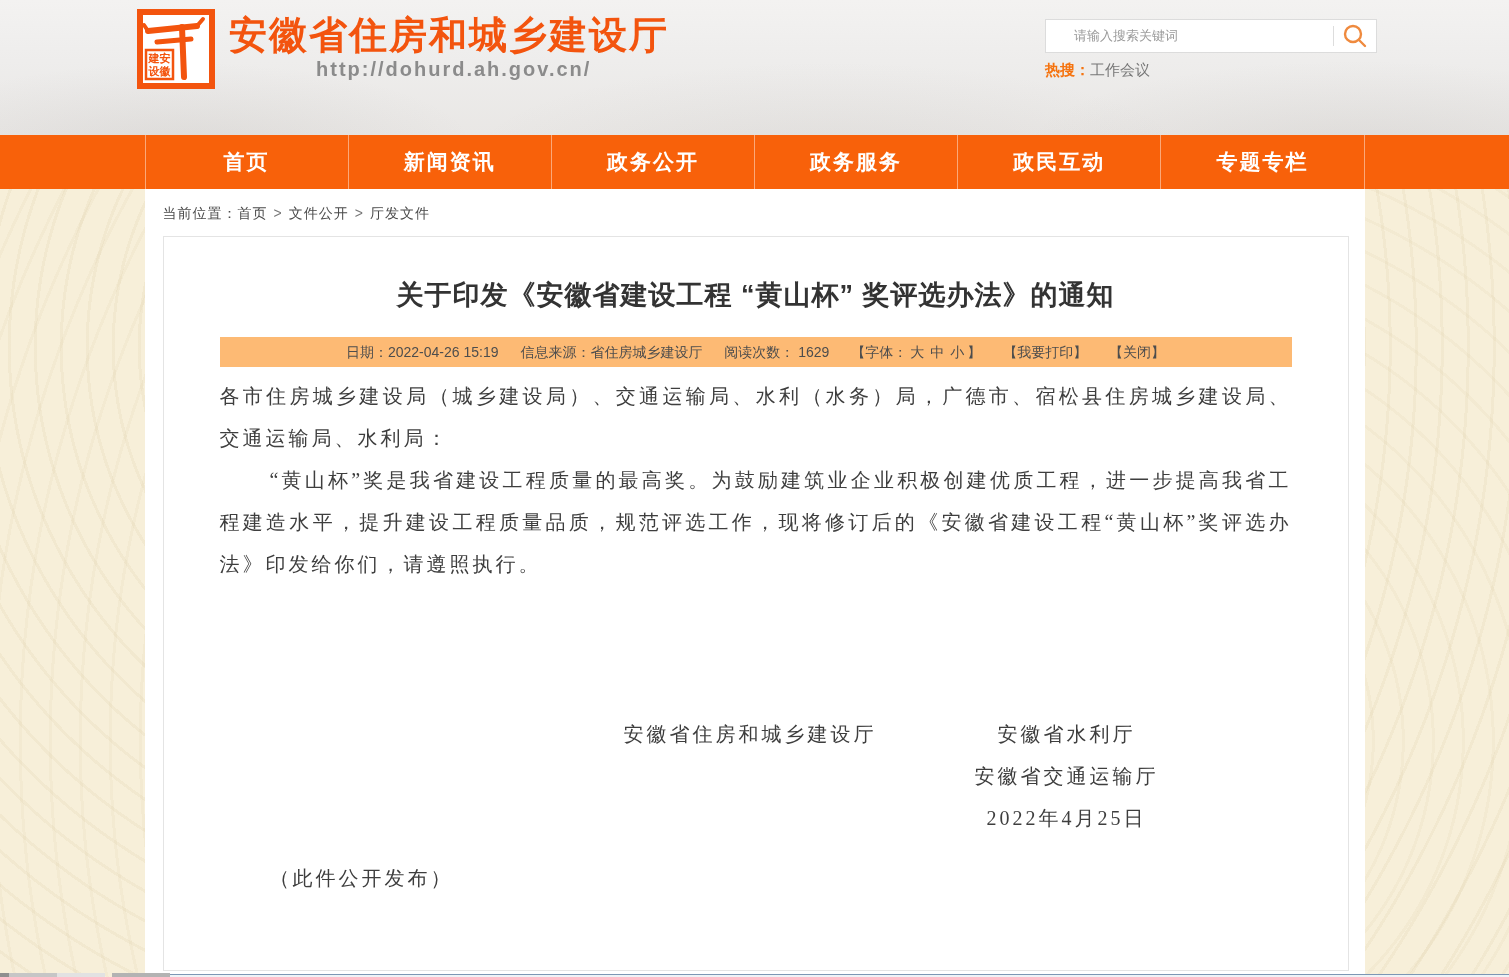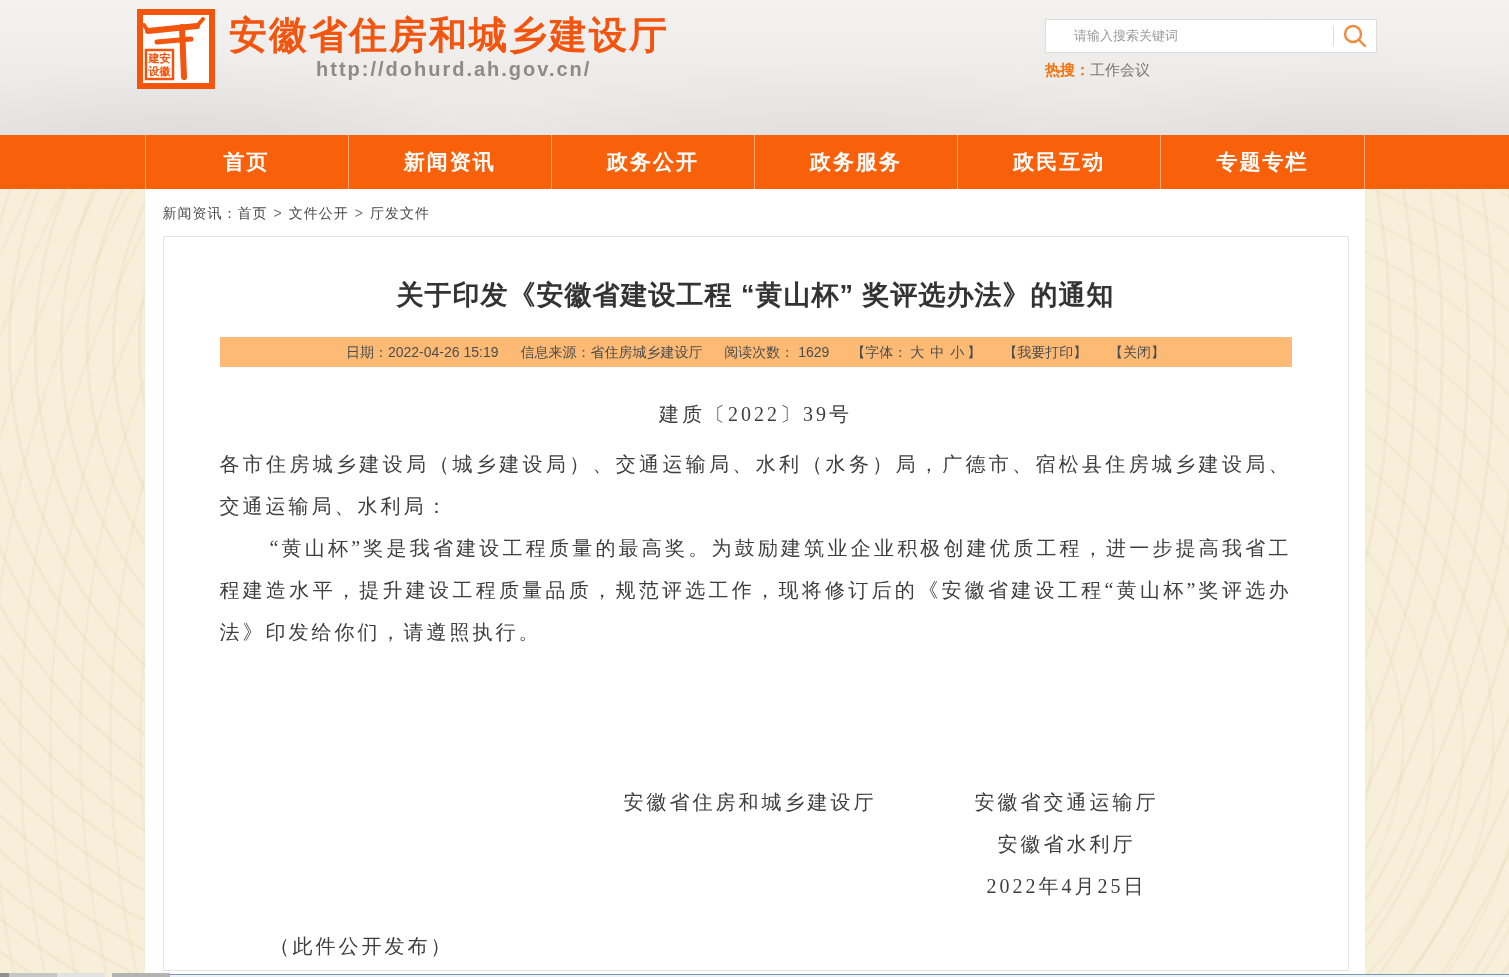--- a/index.html
+++ b/index.html
@@ -124,47 +124,46 @@
       <div class="nav-item">政务服务</div>
       <div class="nav-item">政民互动</div>
       <div class="nav-item">专题专栏</div>
     </div>
   </div>
 
   <div class="content-bg">
     <div class="white-band">
 
       <div class="breadcrumb">
-        <span>新闻资讯：</span><span class="bc-link">首页</span><span class="bc-sep">&gt;</span><span class="bc-link">文件公开</span><span class="bc-sep">&gt;</span><span class="bc-link">厅发文件</span>
+        <span>当前位置：</span><span class="bc-link">首页</span><span class="bc-sep">&gt;</span><span class="bc-link">文件公开</span><span class="bc-sep">&gt;</span><span class="bc-link">厅发文件</span>
       </div>
 
       <div class="card">
         <div class="article-title">关于印发《安徽省建设工程 “黄山杯” 奖评选办法》的通知</div>
 
         <div class="meta-bar">
           <span class="m"><span>日期：</span><span>2022-04-26 15:19</span></span>
           <span class="m"><span>信息来源：</span><span>省住房城乡建设厅</span></span>
           <span class="m"><span>阅读次数：</span>&nbsp;<span>1629</span></span>
           <span class="m"><span>【字体：</span><span class="fs">大</span><span class="fs">中</span><span class="fs">小</span><span>】</span></span>
           <span class="m m-click">【我要打印】</span>
           <span class="m m-click">【关闭】</span>
         </div>
 
         <div class="doc-body">
-          <div class="doc-number">建质〔2022〕39号</div>
           <p class="p1">各市住房城乡建设局（城乡建设局）、交通运输局、水利（水务）局，广德市、宿松县住房城乡建设局、交通运输局、水利局：</p>
           <p class="p2">“黄山杯”奖是我省建设工程质量的最高奖。为鼓励建筑业企业积极创建优质工程，进一步提高我省工程建造水平，提升建设工程质量品质，规范评选工作，现将修订后的《安徽省建设工程“黄山杯”奖评选办法》印发给你们，请遵照执行。</p>
 
           <div class="sig-spacer"></div>
 
           <div class="sig-row">
             <span class="sig-left">安徽省住房和城乡建设厅</span>
             <span class="sig-right">
+              <div>安徽省水利厅</div>
               <div>安徽省交通运输厅</div>
-              <div>安徽省水利厅</div>
               <div>2022年4月25日</div>
             </span>
           </div>
 
           <div class="public-note">（此件公开发布）</div>
 
         </div>
       </div>
 
     </div>

